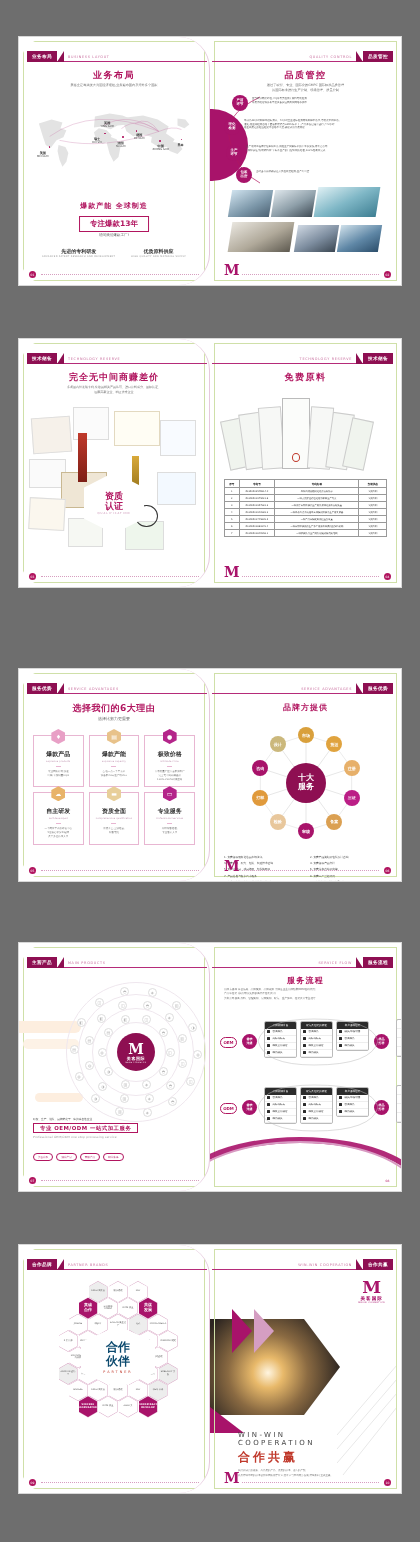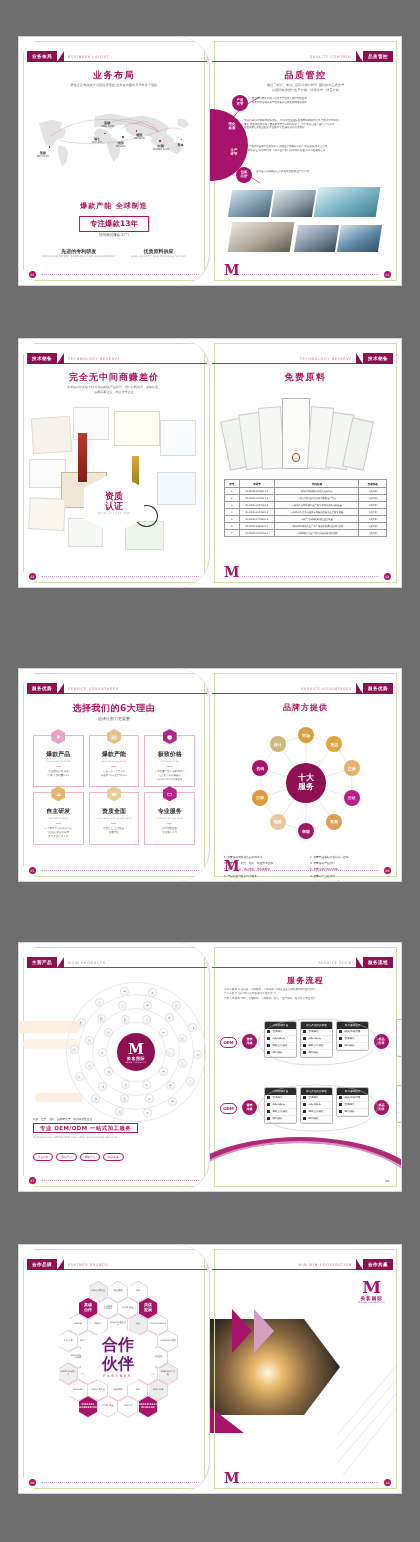--- a/index.html
+++ b/index.html
@@ -740,21 +740,21 @@
           <div class="hex" style="position: absolute; left: 0.4px; top: 0.45px; width: 18.2px; height: 20.7px; font-size: 2.2px; padding: 0px 1px; line-height: 1.2;">Dmfk 娇蓝</div>
         </div>
         <div class="hexwrap" style="left: 95.5px; top: 120.912px; width: 19px; height: 21.6px;">
           <div class="hex" style="position: absolute; left: 0.4px; top: 0.45px; width: 18.2px; height: 20.7px; font-size: 2.2px; padding: 0px 1px; line-height: 1.2;">ZUZU 美</div>
         </div>
         <div class="hexwrap" style="left: 115.5px; top: 120.912px; width: 19px; height: 21.6px;">
           <div class="hex mag" style="position: absolute; left: 0.4px; top: 0.45px; width: 18.2px; height: 20.7px; font-size: 2.4px; padding: 0px 1px; line-height: 1.2; white-space: pre-line; letter-spacing: 0.2px;">CONSPIRACY
 DEVELOP</div>
         </div>
         <div class="hexcenter" style="left: 58px; top: 51.248px; width: 74px; height: 62px;">
-          <div style="color:#701a75;font-weight:bold;font-size:16px;white-space:pre-line;text-align:center;line-height:1.15">合作
+          <div style="color:#0c4a6e;font-weight:bold;font-size:12px;white-space:pre-line;text-align:center;line-height:1.15">合作
 伙伴</div>
           <div style="color:#c0392b;font-size:3.4px;letter-spacing:2px;margin-top:1px">PARTNER</div>
         </div>
       </div>
     <div class="dotline" style="left:22px;right:10px;bottom:10px;"></div>
     <div class="pgnum" style="left:10px;bottom:7px;">09</div>
   </div>
 
   <div class="page right">
     <div class="innerframe" style="z-index:4;pointer-events:none;"></div>
@@ -771,20 +771,27 @@
       <div style="color:#a8136a;font-size:2.1px;letter-spacing:.5px;">MEIKE COSMETICS</div>
     </div>
 
     <div class="hsimg" style="left:-20px;top:74px;width:150px;height:96px;
       background:radial-gradient(circle at 52% 56%,#fff5e0 0%,#e8b96a 16%,#8a6a42 42%,#2b2420 78%);
       clip-path:polygon(0 0,76% 0,100% 50%,76% 100%,0 100%);"></div>
     <div class="chev" style="left:22px;top:64px;border-width:22px 0 22px 20px;border-color:transparent transparent transparent #a8136a;"></div>
     <div class="chev" style="left:44px;top:64px;border-width:22px 0 22px 20px;border-color:transparent transparent transparent #d59ec2;"></div>
     <div style="position:absolute;left:0;top:162px;width:34px;height:26px;background:#a8136a;clip-path:polygon(0 0,100% 100%,0 100%);"></div>
 
+    <div class="wwtitle" style="left:28px;right:14px;top:186px;">
+      <div style="font-size:7px;letter-spacing:2.4px;color:#444;">WIN-WIN</div>
+      <div style="font-size:7px;letter-spacing:2.4px;color:#444;">COOPERATION</div>
+      <div style="font-size:12px;font-weight:bold;color:#c0392b;letter-spacing:3px;margin-top:2px;">合作共赢</div>
+      <div style="font-size:2.5px;color:#777;line-height:1.8;margin-top:3px;white-space:pre-line;">我们以诚意的服务、高品质的产品、优质的技术、强大的产能
+以及持续不断的技术创新和团队用于客户,管客户与市场同步发展,持续盈利,互惠互赢。</div>
+    </div>
     <svg style="position:absolute;right:4px;top:120px;width:60px;height:110px;">
       <g stroke="#e8e8e8" stroke-width="1" fill="none">
         <path d="M60 0 L0 70"></path>
           <path d="M60 14 L0 84"></path>
           <path d="M60 28 L0 98"></path>
           <path d="M60 42 L6 110"></path>
       </g>
     </svg>
     <div class="mlogo" style="left:14px;bottom:7px;font-size:14px;">M</div>
     <div class="dotline" style="left:32px;right:22px;bottom:10px;"></div>

